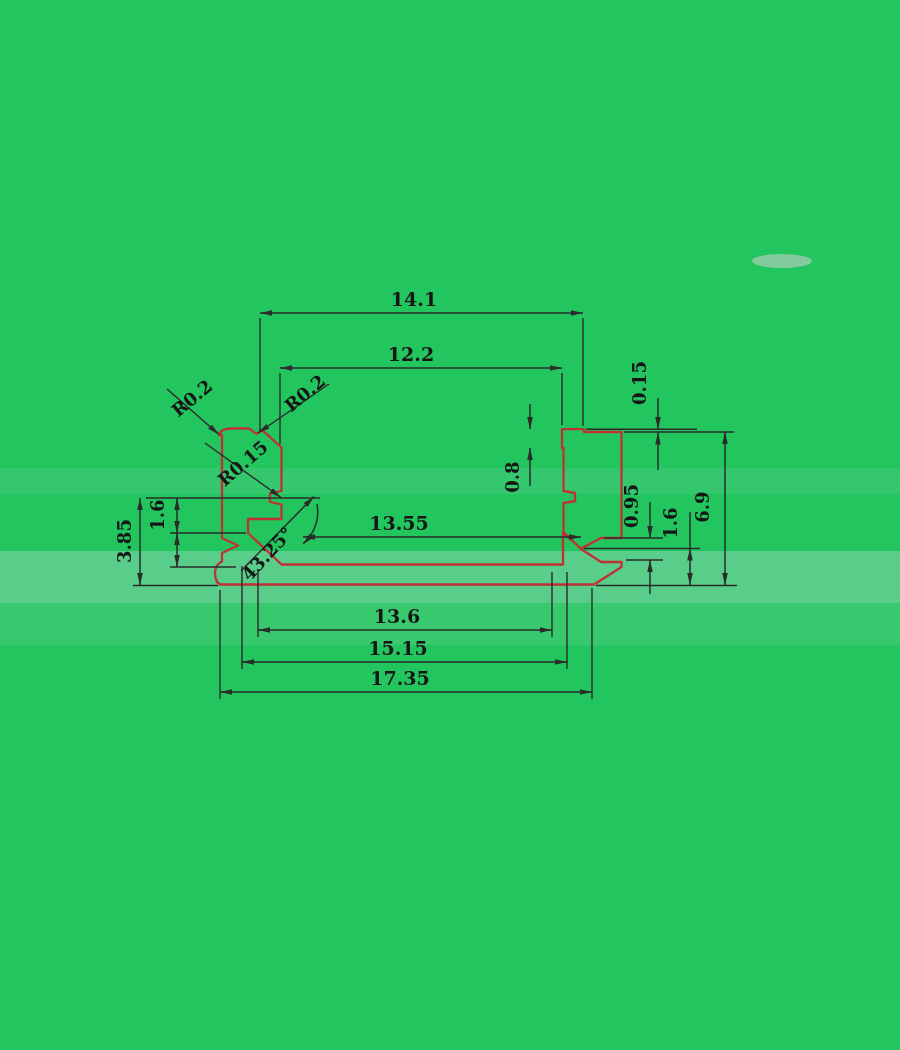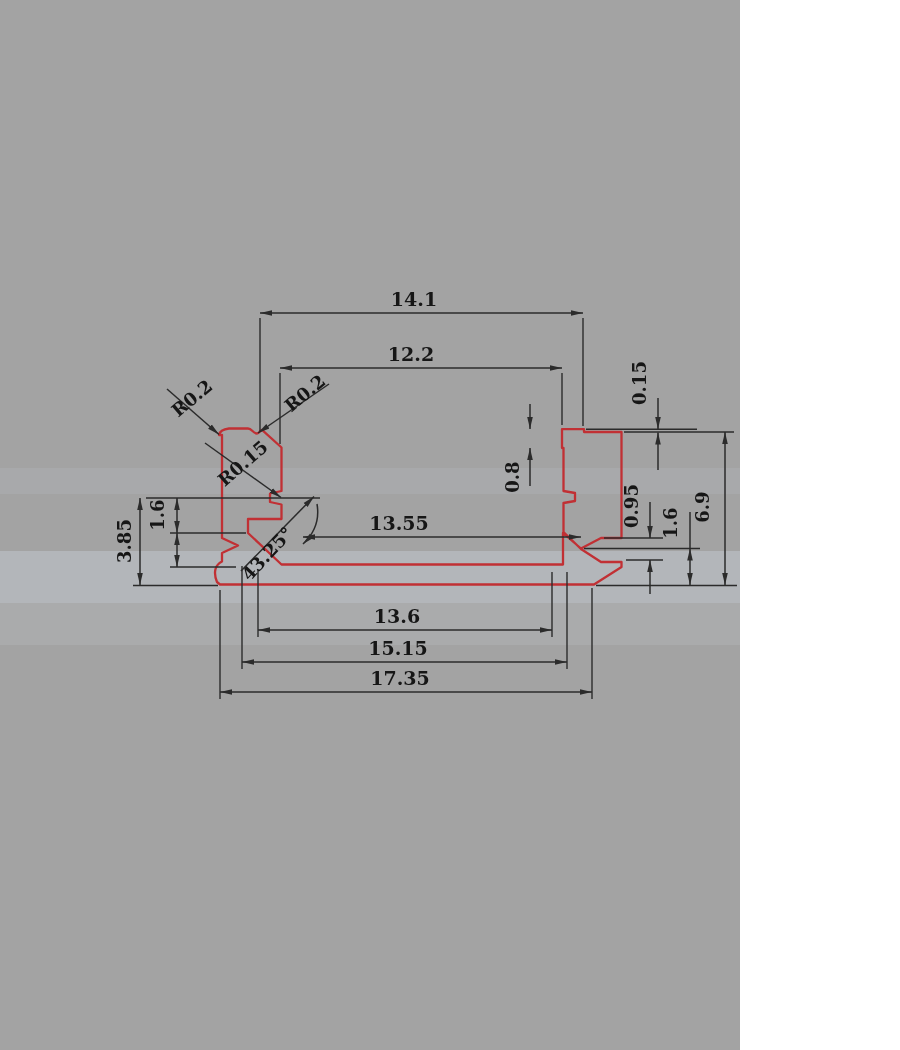--- a/index.html
+++ b/index.html
@@ -1,16 +1,16 @@
 <!DOCTYPE html>
 <html><head>
 <meta charset="utf-8">
 <style>
   html,body{margin:0;padding:0;background:#ffffff;}
-  .canvas{position:relative;width:740px;height:1050px;background:#a3a3a3;overflow:hidden;
+  .canvas{position:relative;width:900px;height:1050px;background:#22c55e;overflow:hidden;
           font-family:"DejaVu Serif", serif;}
   svg{position:absolute;left:0;top:0;}
   .dimtext{font-family:"DejaVu Serif", serif;font-weight:bold;font-size:19px;fill:#161616;}
   .dimtext.sm{font-size:18px;}
 </style>
 </head>
 <body>
 
 <div class="canvas">
 <svg width="900" height="1050" viewBox="0 0 900 1050">

